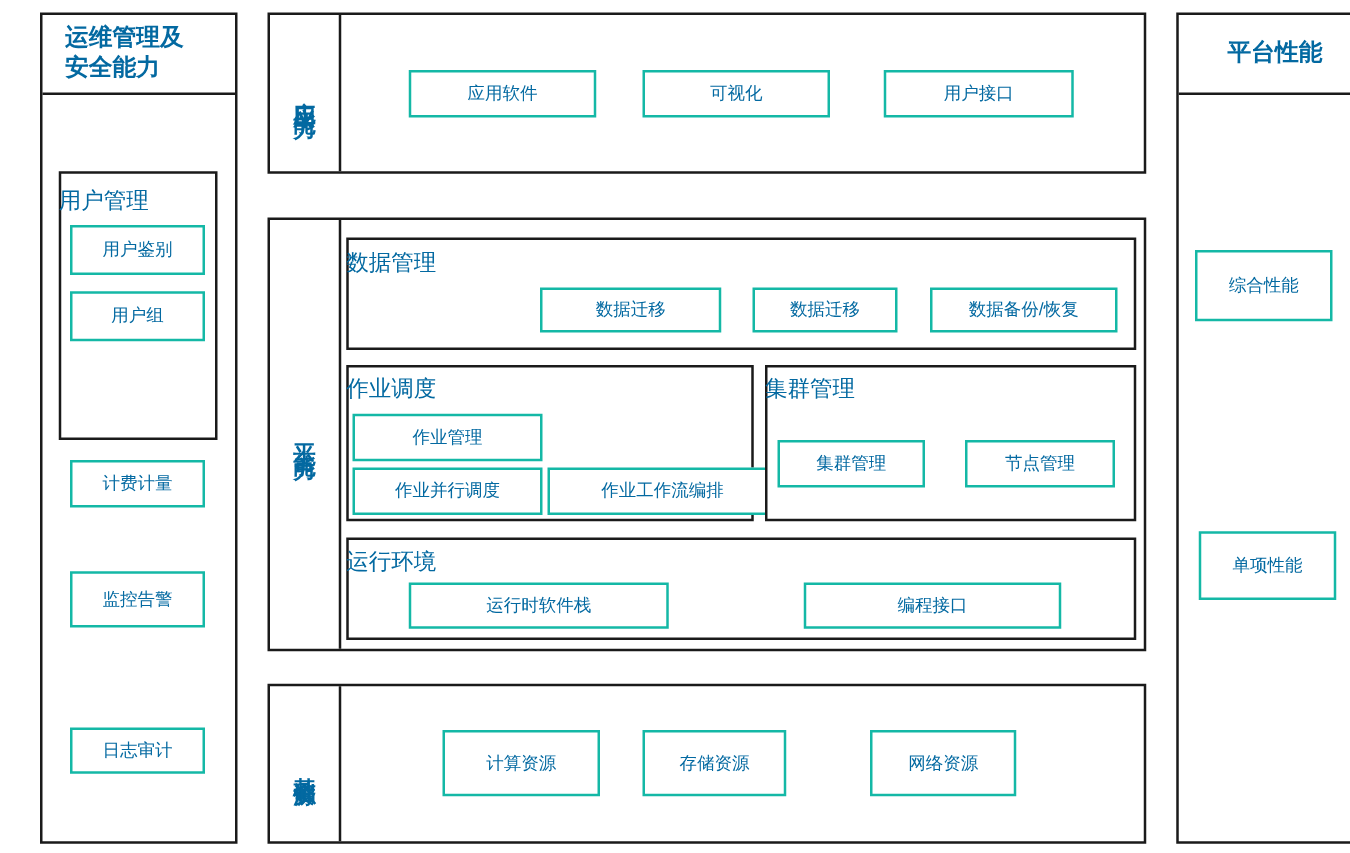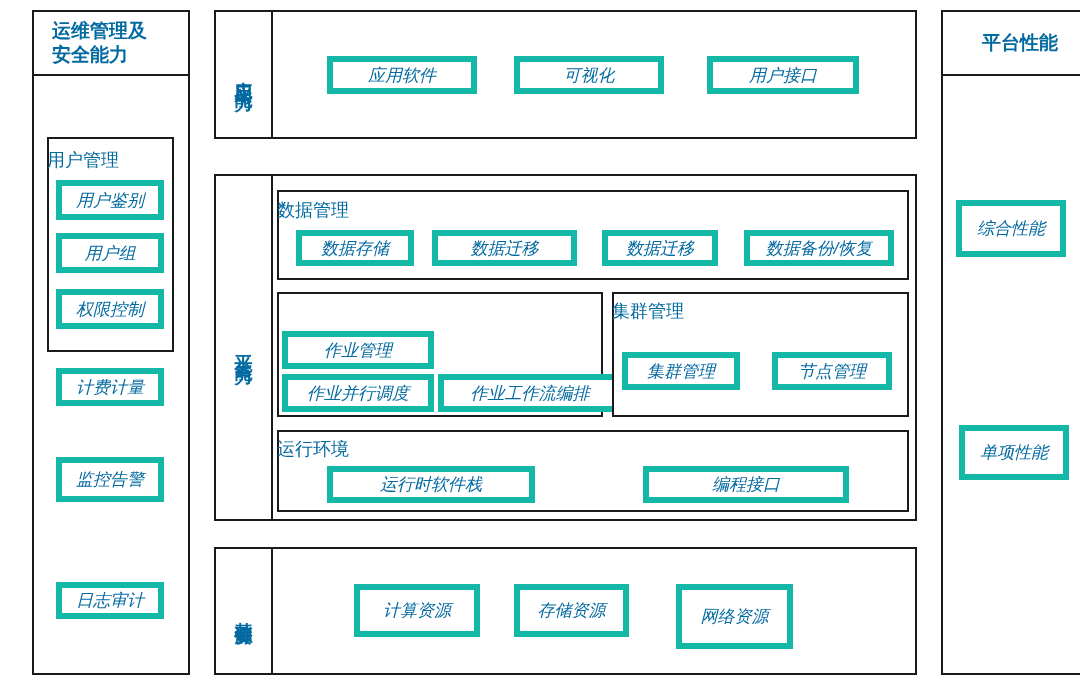--- a/index.html
+++ b/index.html
@@ -32,27 +32,26 @@
   }
   .vlabel{
     writing-mode:vertical-rl;
     text-orientation:upright;
     font-weight:bold;font-size:18px;
     letter-spacing:4px;
     white-space:nowrap;
   }
   .cell{
     position:absolute;
-    border:6px solid #14b8a6;
+    border:2px solid #14b8a6;
     background:#ffffff;
     box-sizing:border-box;
     display:flex;align-items:center;justify-content:center;
-    font-size:17px;
+    font-size:14px;
     white-space:nowrap;
-    font-style:italic;
   }
   .group{
     position:absolute;
     border:2px solid #1a1a1a;
     background:#ffffff;
     box-sizing:border-box;
   }
   .group-title{
     position:absolute;
     width:100%;text-align:left;
@@ -70,68 +69,67 @@
     <div>
       <div>运维管理及</div>
       <div>安全能力</div>
     </div>
   </div>
 
   <div class="group" style="left:23px;top:137px;width:127px;height:215px;"></div>
   <div class="group-title" style="left:23px;top:148px;width:127px;">用户管理</div>
   <div class="cell" style="left:32px;top:180px;width:108px;height:40px;">用户鉴别</div>
   <div class="cell" style="left:32px;top:233px;width:108px;height:40px;">用户组</div>
-  <div class="cell" style="left:32px;top:289px;width:108px;height:40px;">权限控制</div>
 
   <div class="cell" style="left:32px;top:368px;width:108px;height:38px;">计费计量</div>
   <div class="cell" style="left:32px;top:457px;width:108px;height:45px;">监控告警</div>
   <div class="cell" style="left:32px;top:582px;width:108px;height:37px;">日志审计</div>
 
   <div class="panel" style="left:190px;top:10px;width:703px;height:129px;"></div>
   <div class="vlabel-col" style="left:192px;top:12px;width:57px;height:125px;">
     <span class="vlabel">应用能力</span>
   </div>
   <div class="cell" style="left:303px;top:56px;width:150px;height:38px;">应用软件</div>
   <div class="cell" style="left:490px;top:56px;width:150px;height:38px;">可视化</div>
   <div class="cell" style="left:683px;top:56px;width:152px;height:38px;">用户接口</div>
 
   <div class="panel" style="left:190px;top:174px;width:703px;height:347px;"></div>
   <div class="vlabel-col" style="left:192px;top:176px;width:57px;height:343px;">
     <span class="vlabel">平台能力</span>
   </div>
 
   <div class="group" style="left:253px;top:190px;width:632px;height:90px;"></div>
   <div class="group-title" style="left:253px;top:198px;width:600px;">数据管理</div>
-  <div class="cell" style="left:272px;top:230px;width:118px;height:36px;">数据存储</div>
   <div class="cell" style="left:408px;top:230px;width:145px;height:36px;">数据迁移</div>
   <div class="cell" style="left:578px;top:230px;width:116px;height:36px;">数据迁移</div>
   <div class="cell" style="left:720px;top:230px;width:150px;height:36px;">数据备份/恢复</div>
 
   <div class="group" style="left:253px;top:292px;width:326px;height:125px;"></div>
+  <div class="group-title" style="left:253px;top:299px;width:326px;">作业调度</div>
   <div class="cell" style="left:258px;top:331px;width:152px;height:38px;">作业管理</div>
   <div class="cell" style="left:258px;top:374px;width:152px;height:38px;">作业并行调度</div>
   <div class="cell" style="left:414px;top:374px;width:184px;height:38px;">作业工作流编排</div>
 
   <div class="group" style="left:588px;top:292px;width:297px;height:125px;"></div>
   <div class="group-title" style="left:588px;top:299px;width:297px;">集群管理</div>
   <div class="cell" style="left:598px;top:352px;width:118px;height:38px;">集群管理</div>
   <div class="cell" style="left:748px;top:352px;width:120px;height:38px;">节点管理</div>
 
   <div class="group" style="left:253px;top:430px;width:632px;height:82px;"></div>
   <div class="group-title" style="left:253px;top:437px;width:632px;">运行环境</div>
   <div class="cell" style="left:303px;top:466px;width:208px;height:37px;">运行时软件栈</div>
   <div class="cell" style="left:619px;top:466px;width:206px;height:37px;">编程接口</div>
 
   <div class="panel" style="left:190px;top:547px;width:703px;height:128px;"></div>
   <div class="vlabel-col" style="left:192px;top:549px;width:57px;height:124px;">
     <span class="vlabel" style="letter-spacing:2px;">基础资源</span>
   </div>
   <div class="cell" style="left:330px;top:584px;width:126px;height:53px;">计算资源</div>
   <div class="cell" style="left:490px;top:584px;width:115px;height:53px;">存储资源</div>
-  <div class="cell" style="left:652px;top:584px;width:117px;height:65px;">网络资源</div>
+  <div class="cell" style="left:672px;top:584px;width:117px;height:53px;">网络资源</div>
 
   <div class="panel" style="left:917px;top:10px;width:158px;height:665px;"></div>
   <div class="panel-header" style="left:919px;top:12px;width:154px;height:64px;justify-content:center;">
     <span>平台性能</span>
   </div>
   <div class="cell" style="left:932px;top:200px;width:110px;height:57px;">综合性能</div>
   <div class="cell" style="left:935px;top:425px;width:110px;height:55px;">单项性能</div>
 
 </div>
 

